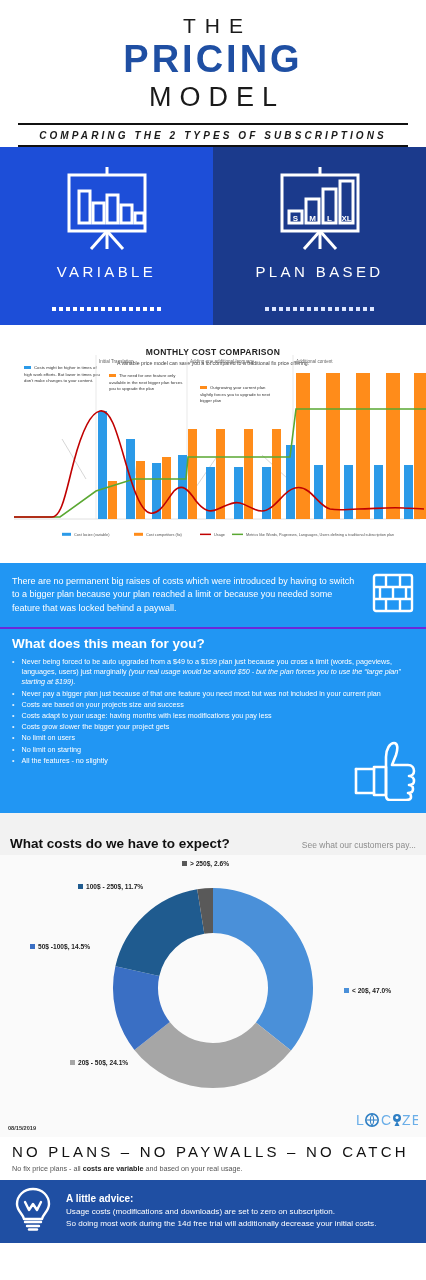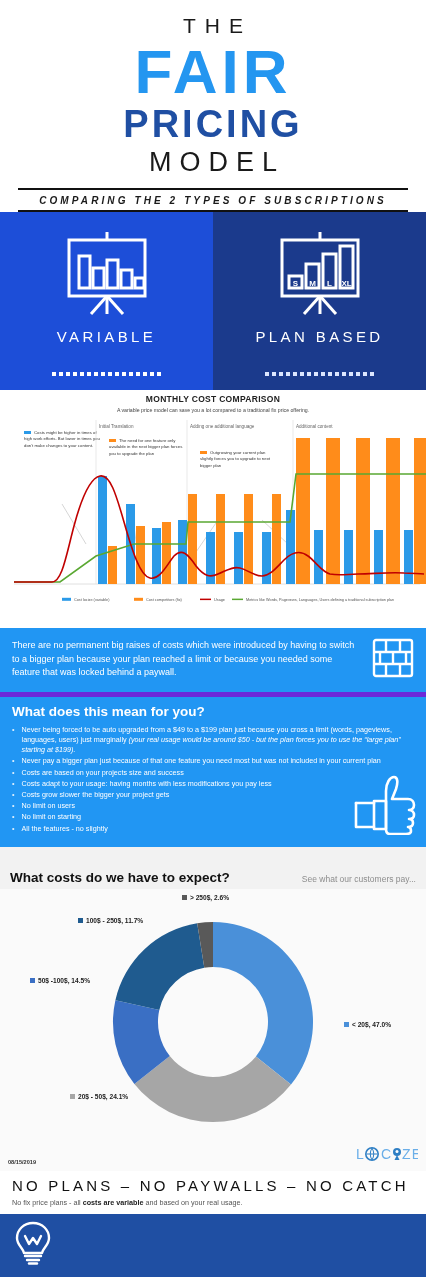--- a/index.html
+++ b/index.html
@@ -46,40 +46,40 @@
   .panel-label {
     color:#fff; font-size:15px; letter-spacing:3.4px; font-weight:400;
     margin-top: 6px;
   }
   .dots { position:absolute; bottom:14px; left:0; right:0; display:flex;
           justify-content:center; gap:3px; }
   .dots i { width:4px; height:4px; background:#fff; display:block; }
   .panel.planbased .dots i { background:#dce6ff; }
 
   
-  .chartblock { background:#fff; height: 238px; position:relative; padding-top:4px; }
+  .chartblock { background:#fff; height: 238px; position:relative; padding-top:22px; }
   .ch-title { text-align:center; font-size:8.5px; font-weight:700; color:#222;
               letter-spacing:.3px; }
   .ch-sub { text-align:center; font-size:5.2px; color:#444; margin-top:3px; }
   .ch-canvas { position:absolute; left:0; top:26px; width:426px; height:200px; }
   .ch-sections { position:absolute; top:30px; left:0; width:426px; height:1px; }
   .sect-label { position:absolute; font-size:4.6px; color:#666; white-space:nowrap; }
   .callout { position:absolute; font-size:4.3px; color:#333; line-height:1.55;
              width:78px; }
   .callout .sw { display:inline-block; width:7px; height:3px; vertical-align:middle;
                  margin-right:3px; }
 
   
   .paywall { background:#2196f3; display:flex; align-items:center;
              padding:12px 12px 12px 12px; gap:12px; height:64px; }
   .paywall p { color:#fff; font-size:9px; line-height:1.5; flex:1; }
 
   
   .mean { background:#2196f3; padding:7px 12px 10px 12px; position:relative;
-          border-top:5px solid #6d28d9; height:155px; }
+          border-top:2px solid #6d28d9; height:186px; }
   .mean h2 { color:#fff; font-size:13.5px; font-weight:700; margin-bottom:6px; }
   .mean ul { list-style:none; }
   .mean li { color:#fff; font-size:7.2px; line-height:1.42; display:flex;
              gap:7px; margin-bottom:1px; }
   .mean li .b { opacity:.85; }
   .mean li i { font-style:italic; }
   .thumb { position:absolute; right:10px; bottom:8px; }
 
   
   .costs { background:#f2f2f2; padding:6px 10px 4px 10px; display:flex;
@@ -105,21 +105,20 @@
   .advice { background:#1f4fa3; display:flex; gap:12px; align-items:center;
             padding:10px 12px; height:63px; }
   .advice .txt h4 { color:#fff; font-size:10px; font-weight:700; margin-bottom:2px; }
   .advice .txt p { color:#fff; font-size:8.1px; line-height:1.45; }
 </style>
 </head>
 <body>
 
 <section class="hero">
   <div class="hero-the">THE</div>
-  <div class="hero-fair">FAIR</div>
   <div class="hero-pricing">PRICING</div>
   <div class="hero-model">MODEL</div>
   <div class="rule-wrap">
     <div class="rule-top"></div>
     <div class="hero-sub">COMPARING THE 2 TYPES OF SUBSCRIPTIONS</div>
     <div class="rule-bot"></div>
   </div>
 </section>
 
 <section class="panels">
@@ -442,13 +441,18 @@
     <svg width="42" height="46" viewBox="0 0 42 46">
       <g fill="none" stroke="#fff" stroke-width="2.4" stroke-linecap="round" stroke-linejoin="round">
         <path d="M21,3 C11.5,3 5,10 5,18 C5,25 11,28 12,33 L30,33 C31,28 37,25 37,18 C37,10 30.5,3 21,3 Z"></path>
         <path d="M13,36 L29,36"></path>
         <path d="M15,40 L27,40"></path>
         <path d="M17,43.5 L25,43.5"></path>
         <path d="M13,16 L17,24 L21,18 L25,24 L29,16"></path>
       </g>
     </svg>
   </div>
+  <div class="txt">
+    <h4>A little advice:</h4>
+    <p>Usage costs (modifications and downloads) are set to zero on subscription.</p>
+    <p>So doing most work during the 14d free trial will additionally decrease your initial costs.</p>
+  </div>
 </section>
 
 </body></html>

